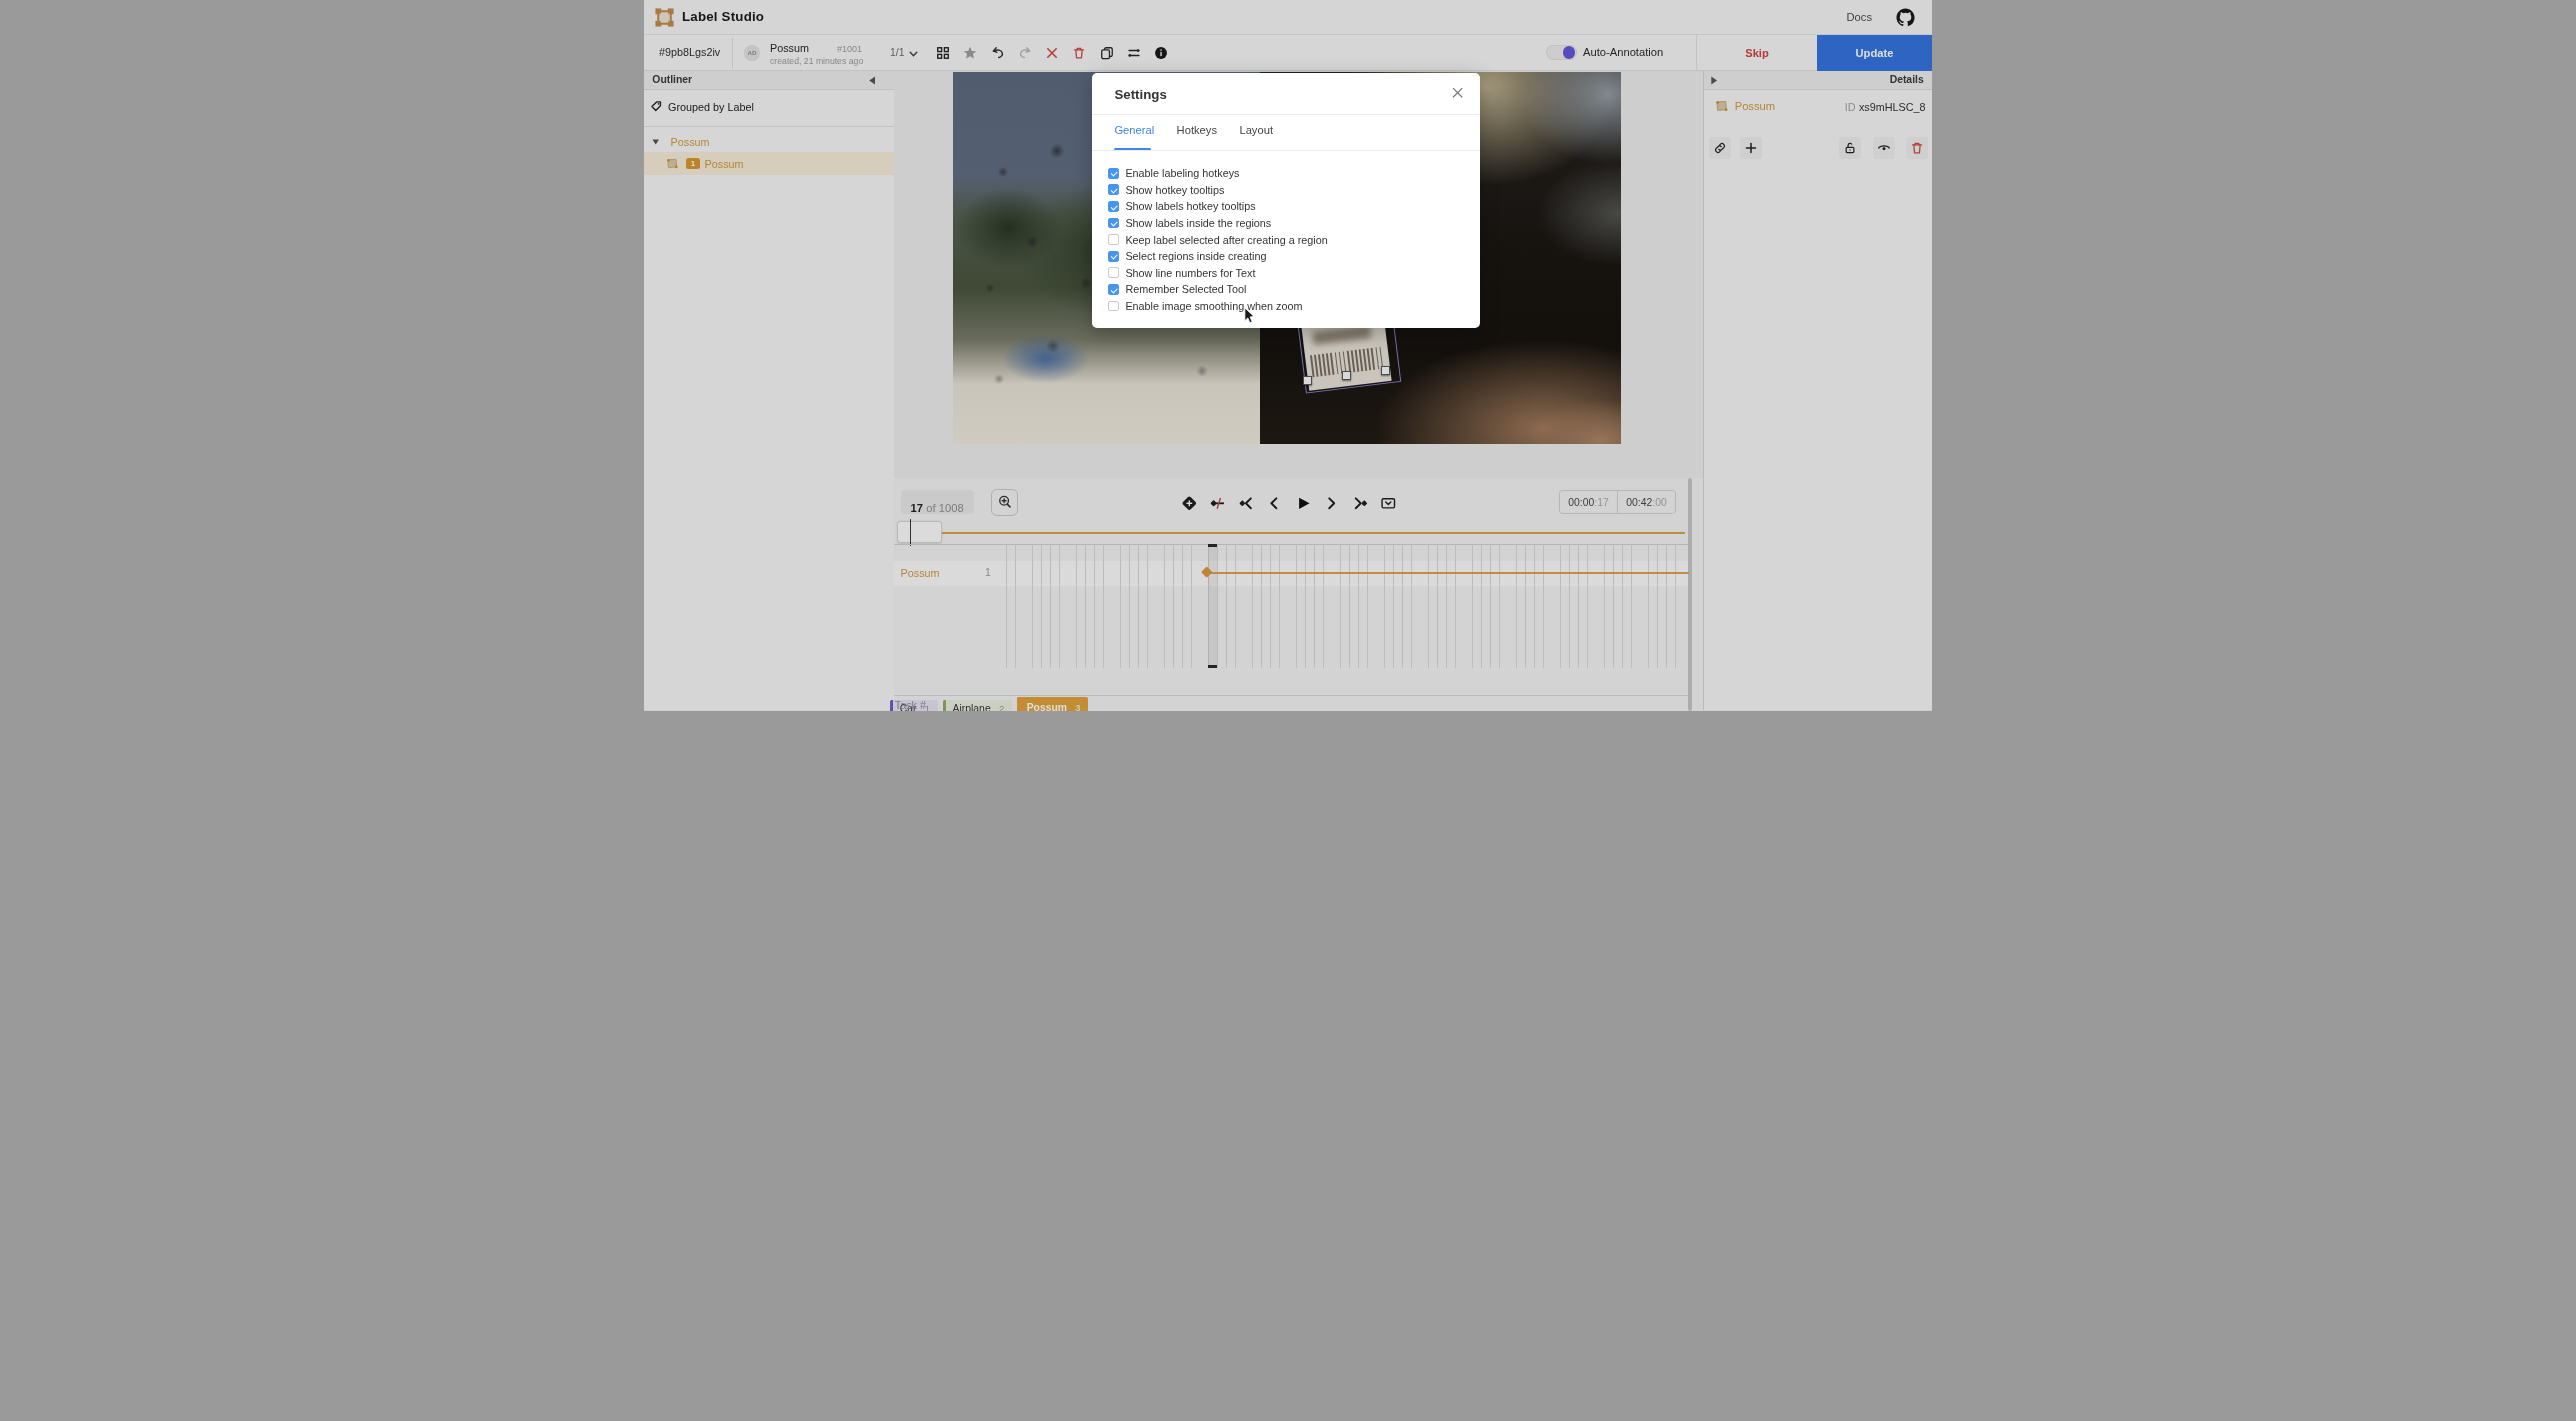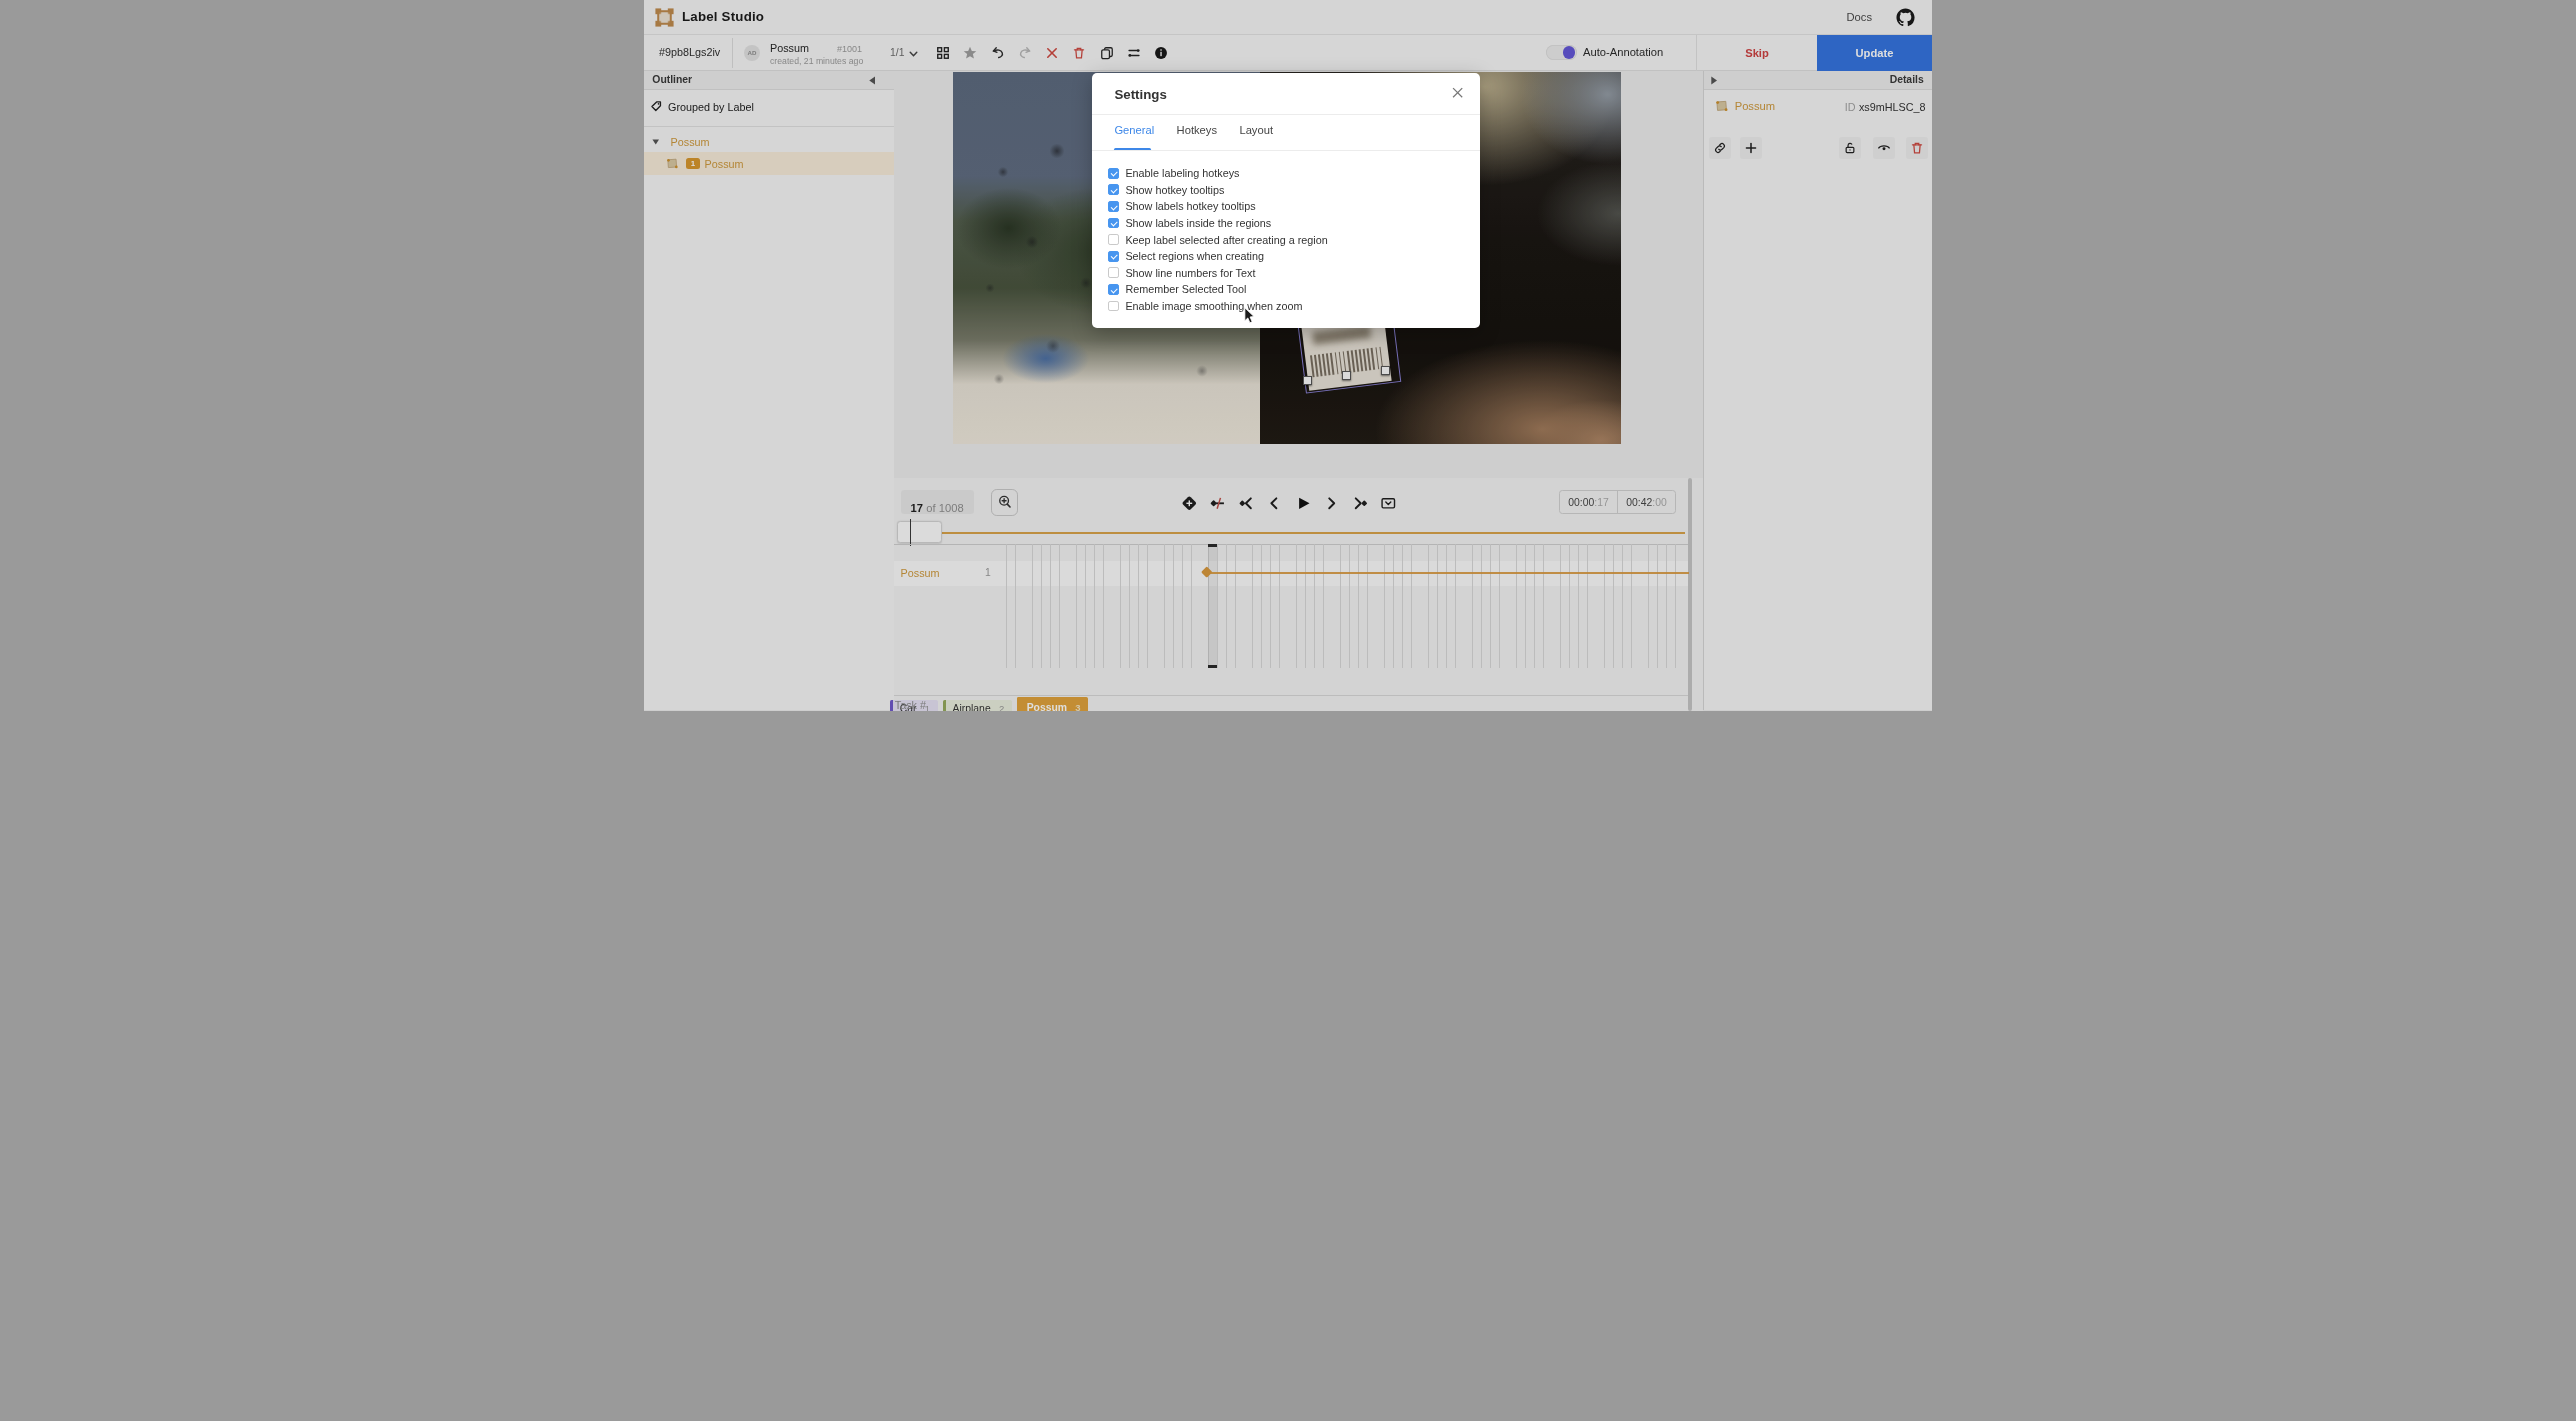--- a/index.html
+++ b/index.html
@@ -500,21 +500,21 @@
       <div class="opt">
         <span class="cb checked"></span>
         <span class="opt-label">Show labels inside the regions</span>
         </div>
       <div class="opt">
         <span class="cb"></span>
         <span class="opt-label">Keep label selected after creating a region</span>
         </div>
       <div class="opt">
         <span class="cb checked"></span>
-        <span class="opt-label">Select regions when creating</span>
+        <span class="opt-label">Select regions inside creating</span>
         </div>
       <div class="opt">
         <span class="cb"></span>
         <span class="opt-label">Show line numbers for Text</span>
         </div>
       <div class="opt">
         <span class="cb checked"></span>
         <span class="opt-label">Remember Selected Tool</span>
         </div>
       <div class="opt">

